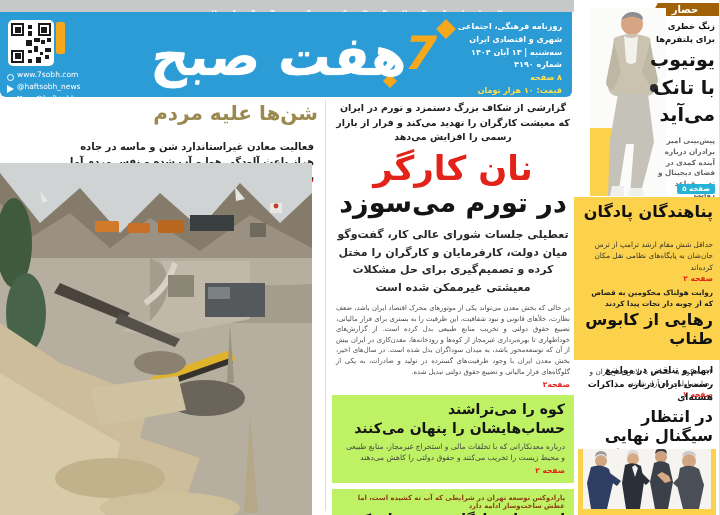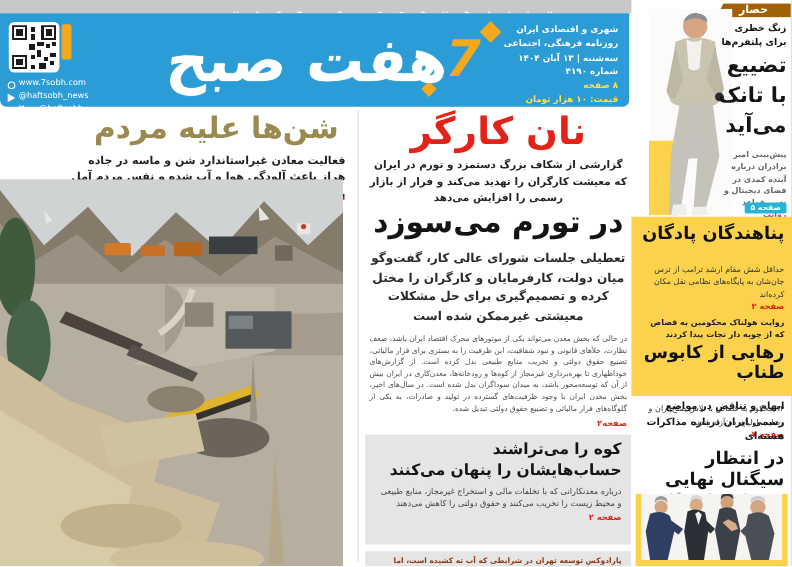--- a/index.html
+++ b/index.html
@@ -31,35 +31,35 @@
   #logo .d2 { right:60px; bottom:8px; width:10px; height:10px; }
   #mast-info { position:absolute; right:10px; top:9px; width:130px; text-align:right; color:#fff; font-size:8px; font-weight:bold; line-height:1.6; }
   #mast-info .yellow { color:#ffe14d; }
 
   
   .page-red { color:#e32219; font-size:7.5px; font-weight:bold; }
   .vline { position:absolute; top:100px; bottom:4px; width:1px; background:#ddd; }
 
   
   #left-col { position:absolute; left:0; top:97px; width:324px; height:418px; }
-  #left-headline { position:absolute; right:16px; top:4px; width:300px; text-align:right; color:#9b8a50; font-size:27px; font-weight:bold; }
+  #left-headline { position:absolute; right:6px; top:4px; width:300px; text-align:right; color:#9b8a50; font-size:20px; font-weight:bold; }
   #left-deck { position:absolute; right:10px; top:42px; width:250px; text-align:right; color:#222; font-size:10px; font-weight:bold; line-height:1.5; }
   #left-page { position:absolute; right:10px; top:78px; }
   #quarry-photo { position:absolute; left:0; top:66px; width:312px; height:352px; overflow:hidden; }
   #quarry-photo svg { display:block; }
 
   
   #mid-col { position:absolute; left:332px; top:97px; width:242px; height:418px; direction:rtl; }
   #mid-kicker { margin:4px 2px 0; text-align:center; font-size:9.5px; font-weight:bold; color:#222; line-height:1.55; }
   #mid-h-red { text-align:center; color:#e32219; font-size:34px; font-weight:bold; line-height:1.15; margin-top:4px; }
   #mid-h-black { text-align:center; color:#141414; font-size:27px; font-weight:bold; line-height:1.1; }
   #mid-deck { margin:8px 4px 0; text-align:center; font-size:11px; font-weight:bold; color:#2a2a2a; line-height:1.6; }
   #mid-body { margin:7px 4px 0; text-align:justify; font-size:6.8px; color:#4c4c4c; line-height:1.55; }
   #mid-page { margin:3px 4px 0; }
-  .gray-box { background:#e5e5e5; margin:6px 0 0; padding:5px 9px 20px; }
+  .gray-box { background:#bef264; margin:6px 0 0; padding:5px 9px 8px; }
   .gray-box .h { color:#141414; font-size:14px; font-weight:bold; line-height:1.35; text-align:right; }
   .gray-box .deck { margin-top:3px; font-size:7.5px; color:#444; line-height:1.55; text-align:right; }
   .gray-box .kick { font-size:6.8px; font-weight:bold; color:#8a3c16; text-align:right; }
   .gray-box .pg { margin-top:2px; }
 
   
   #right-col { position:absolute; left:574px; top:0; width:146px; height:515px; background:#fff; border-right:1px solid #e2e2e2; }
   #ribbon { position:absolute; right:0; top:3px; width:68px; height:13px; background:#a16207; color:#fff; font-size:10px; font-weight:bold;
     display:flex; align-items:center; justify-content:center; clip-path:polygon(10% 0,100% 0,100% 100%,0 100%); }
   #man-photo { position:absolute; left:16px; top:8px; width:76px; height:188px; overflow:hidden; }
@@ -114,22 +114,22 @@
         <span>@haftsobh</span>
       </div>
     </div>
     <div id="logo">
       <span class="diamond d1"></span>
       <span class="diamond d2"></span>
       <span class="seven">7</span>
       <span class="fa">هفت صبح</span>
     </div>
     <div id="mast-info">
+      <div>روزنامه فرهنگی، اجتماعی</div>
       <div>شهری و اقتصادی ایران</div>
-      <div>روزنامه فرهنگی، اجتماعی</div>
       <div>سه‌شنبه | ۱۳ آبان ۱۴۰۴</div>
       <div>شماره ۴۱۹۰</div>
       <div class="yellow">۸ صفحه</div>
       <div class="yellow">قیمت: ۱۰ هزار تومان</div>
     </div>
   </div>
 
   <div class="vline" style="left:325px;"></div>
 
   <div id="left-col">
@@ -172,22 +172,22 @@
         <path d="M250 250 l8 100 h-14 z" fill="#b4a888"></path>
         <path d="M230 160 l4 60 h-7 z" fill="#9a9482"></path>
         <path d="M60 300 q30 -10 60 4 q20 10 8 22 q-30 10 -60 -4 q-18 -10 -8 -22 Z" fill="#c6b globalization democratizing" opacity="0"></path>
         <ellipse cx="110" cy="315" rx="55" ry="20" fill="#c2b28c"></ellipse>
         <ellipse cx="170" cy="345" rx="70" ry="16" fill="#cfc09c"></ellipse>
       </svg>
     </div>
   </div>
 
   <div id="mid-col">
+    <div id="mid-kicker">گزارشی از شکاف بزرگ دستمزد و تورم در ایران که معیشت کارگران را تهدید می‌کند و فرار از بازار رسمی را افزایش می‌دهد</div>
     <div id="mid-h-red">نان کارگر</div>
-    <div id="mid-kicker">گزارشی از شکاف بزرگ دستمزد و تورم در ایران که معیشت کارگران را تهدید می‌کند و فرار از بازار رسمی را افزایش می‌دهد</div>
     <div id="mid-h-black">در تورم می‌سوزد</div>
     <div id="mid-deck">تعطیلی جلسات شورای عالی کار، گفت‌وگو میان دولت، کارفرمایان و کارگران را مختل کرده و تصمیم‌گیری برای حل مشکلات معیشتی غیرممکن شده است</div>
     <div id="mid-body">در حالی که بخش معدن می‌تواند یکی از موتورهای محرک اقتصاد ایران باشد، ضعف نظارت، خلأهای قانونی و نبود شفافیت، این ظرفیت را به بستری برای فرار مالیاتی، تضییع حقوق دولتی و تخریب منابع طبیعی بدل کرده است. از گزارش‌های خوداظهاری تا بهره‌برداری غیرمجاز از کوه‌ها و رودخانه‌ها، معدن‌کاری در ایران بیش از آن که توسعه‌محور باشد، به میدان سوداگران بدل شده است. در سال‌های اخیر، بخش معدن ایران با وجود ظرفیت‌های گسترده در تولید و صادرات، به یکی از گلوگاه‌های فرار مالیاتی و تضییع حقوق دولتی تبدیل شده.</div>
     <div id="mid-page" class="page-red">صفحه۲</div>
 
     <div class="gray-box">
       <div class="h">کوه را می‌تراشند</div>
       <div class="h">حساب‌هایشان را پنهان می‌کنند</div>
       <div class="deck">درباره معدنکارانی که با تخلفات مالی و استخراج غیرمجاز، منابع طبیعی و محیط زیست را تخریب می‌کنند و حقوق دولتی را کاهش می‌دهند</div>
       <div class="pg page-red">صفحه ۲</div>
@@ -214,21 +214,21 @@
         <path d="M24 34 l-8 40 q0 6 7 8 l8 -18 Z" fill="#bdb7a4"></path>
         <path d="M60 34 l8 38 q0 6 -7 8 l-9 -16 Z" fill="#bdb7a4"></path>
         <circle cx="64" cy="80" r="4" fill="#2b2b2e"></circle>
         <path d="M28 86 h30 l6 48 -14 54 h-10 l4 -52 -8 0 -8 52 h-10 l2 -56 Z" fill="#c5c2ba"></path>
         <path d="M40 180 h12 l2 8 h-16 Z" fill="#efefec"></path>
         <path d="M22 178 h12 l0 10 h-14 Z" fill="#efefec"></path>
       </svg>
     </div>
 
     <div id="r1-kicker">زنگ خطری برای پلتفرم‌ها</div>
-    <div id="r1-headline">تضییع با تانک می‌آید</div>
+    <div id="r1-headline">یوتیوب با تانک می‌آید</div>
     <div id="r1-deck">پیش‌بینی امیر برادران درباره آینده کمدی در فضای دیجیتال و تغییر قواعد روایت</div>
     <div id="r1-page">صفحه ۵</div>
 
     <div id="yellow-sec">
       <div class="h">پناهندگان پادگان</div>
       <div class="deck">حداقل شش مقام ارشد ترامپ از ترس جان‌شان به پایگاه‌های نظامی نقل مکان کرده‌اند</div>
       <div class="pg page-red">صفحه ۲</div>
       <div class="kick">روایت هولناک محکومین به قصاص که از چوبه دار نجات پیدا کردند</div>
       <div class="h">رهایی از کابوس طناب</div>
       <div class="deck">۱۴ محکوم به قصاص با تلاش صلح‌یاران و رضایت اولیای دم آزاد شدند</div>

